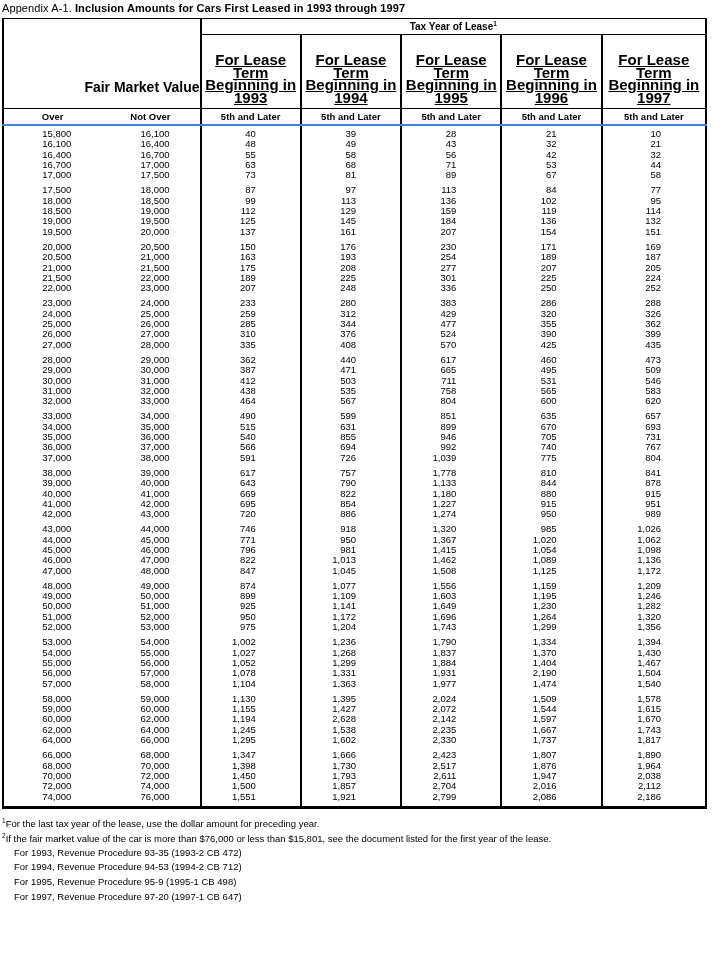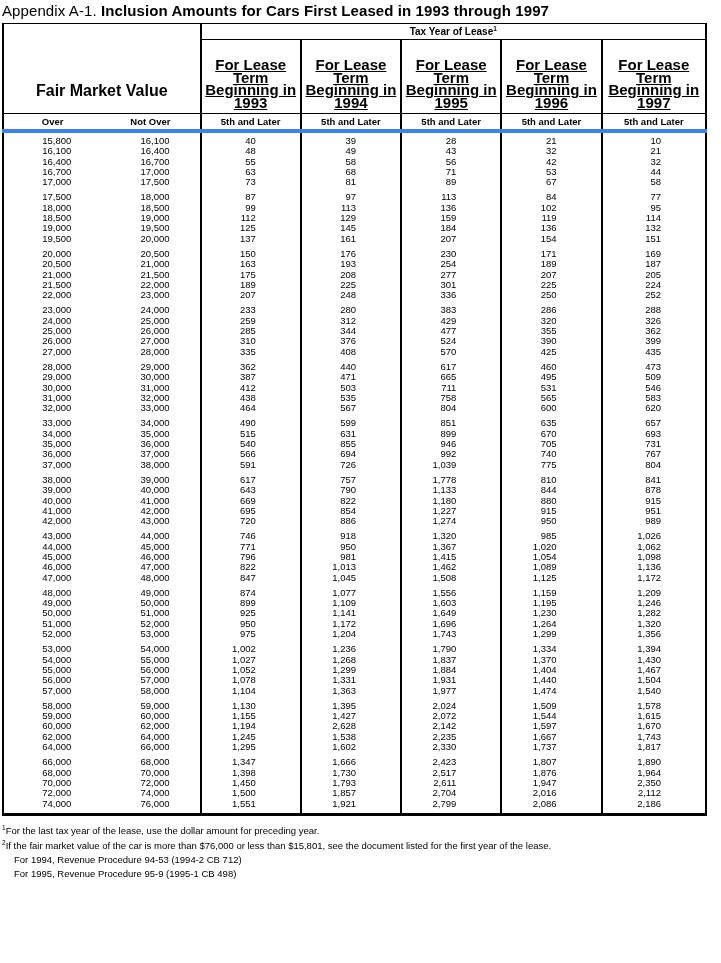--- a/index.html
+++ b/index.html
@@ -2,38 +2,38 @@
 <html><head>
 <meta charset="utf-8">
 <style>
   html,body{margin:0;padding:0;}
   body{
     width:721px;height:963px;overflow:hidden;background:#fff;color:#000;
     font-family:"Liberation Sans", sans-serif;
     -webkit-font-smoothing:antialiased;
   }
   .page{padding:1px 0 0 1px;}
-  .title{font-size:15px;letter-spacing:.1px;padding:1px 0 4px 1px;white-space:nowrap;}
+  .title{font-size:11px;letter-spacing:.1px;padding:1px 0 4px 1px;white-space:nowrap;}
   .title .bold{font-weight:bold;}
   table.incl{
     border-collapse:collapse;margin-left:1px;table-layout:fixed;width:705px;
     border-left:2px solid #000;border-right:2px solid #000;
     border-top:1px solid #000;border-bottom:3px solid #000;
     font-size:9.5px;
   }
   col.c0{width:98px}col.c1{width:99px}col.c2{width:100px}col.c3{width:100px}
   col.c4{width:100px}col.c5{width:100px}col.c6{width:104px}
   th{font-weight:bold;padding:0;vertical-align:middle;}
   td{padding:0;vertical-align:middle;}
   
   .vl{border-left:2px solid #000;}
   th.taxyear{height:15px;font-size:10px;text-align:center;border-bottom:1px solid #000;border-left:2px solid #000;}
-  th.fmv{border-bottom:1px solid #000;vertical-align:bottom;text-align:center;padding-bottom:13px;font-size:16px;}
+  th.fmv{border-bottom:1px solid #000;vertical-align:bottom;text-align:right;padding-bottom:13px;font-size:14px;}
   th.term{border-bottom:1px solid #000;text-align:center;padding:19px 0 4px;line-height:12.5px;font-size:15px;text-decoration:underline;}
-  th.sub{height:15px;text-align:center;border-bottom:4px solid #3b82f6;font-size:9.5px;}
+  th.sub{height:15px;text-align:center;border-bottom:2px solid #3b82f6;font-size:9.5px;}
   td.num{height:10.3px;line-height:10.3px;text-align:right;position:relative;white-space:nowrap;}
   td.c0{padding-right:30px;}
   td.c1{padding-right:30px;}
   td.c2,td.c3,td.c4,td.c5,td.c6{padding-right:44px;}
   tr.gap td{height:5px;line-height:5px;}
   tr.gap.small td{height:3px;line-height:3px;}
   tr.gap.end td{height:4px;line-height:4px;}
   sup{font-size:6.5px;vertical-align:super;line-height:0;}
   .footnotes{margin:7px 0 0 1px;font-size:9.5px;}
   .fn{line-height:15px;white-space:nowrap;}
@@ -623,21 +623,21 @@
           <td class="num c4 vl">1,884</td>
           <td class="num c5 vl">1,404</td>
           <td class="num c6 vl">1,467</td>
         </tr>
         <tr>
           <td class="num c0">56,000</td>
           <td class="num c1">57,000</td>
           <td class="num c2 vl">1,078</td>
           <td class="num c3 vl">1,331</td>
           <td class="num c4 vl">1,931</td>
-          <td class="num c5 vl">1,440</td>
+          <td class="num c5 vl">2,190</td>
           <td class="num c6 vl">1,504</td>
         </tr>
         <tr>
           <td class="num c0">57,000</td>
           <td class="num c1">58,000</td>
           <td class="num c2 vl">1,104</td>
           <td class="num c3 vl">1,363</td>
           <td class="num c4 vl">1,977</td>
           <td class="num c5 vl">1,474</td>
           <td class="num c6 vl">1,540</td>
@@ -723,21 +723,21 @@
           <td class="num c5 vl">1,876</td>
           <td class="num c6 vl">1,964</td>
         </tr>
         <tr>
           <td class="num c0">70,000</td>
           <td class="num c1">72,000</td>
           <td class="num c2 vl">1,450</td>
           <td class="num c3 vl">1,793</td>
           <td class="num c4 vl">2,611</td>
           <td class="num c5 vl">1,947</td>
-          <td class="num c6 vl">2,350</td>
+          <td class="num c6 vl">2,038</td>
         </tr>
         <tr>
           <td class="num c0">72,000</td>
           <td class="num c1">74,000</td>
           <td class="num c2 vl">1,500</td>
           <td class="num c3 vl">1,857</td>
           <td class="num c4 vl">2,704</td>
           <td class="num c5 vl">2,016</td>
           <td class="num c6 vl">2,112</td>
         </tr>
@@ -759,18 +759,20 @@
           <td class="c5 vl"></td>
           <td class="c6 vl"></td>
         </tr>
       </tbody>
   </table>
 
   <div class="footnotes">
     <div class="fn"><sup>1</sup><span>For the last tax year of the lease, use the dollar amount for preceding year.</span></div>
     <div class="fn"><sup>2</sup><span>If the fair market value of the car is more than $76,000 or less than $15,801, see the document listed for the first year of the lease.</span></div>
     <div class="fn-list">
+        <div class="fn-item">For 1993, Revenue Procedure 93-35 (1993-2 CB 472)</div>
         <div class="fn-item">For 1994, Revenue Procedure 94-53 (1994-2 CB 712)</div>
         <div class="fn-item">For 1995, Revenue Procedure 95-9 (1995-1 CB 498)</div>
+        <div class="fn-item">For 1997, Revenue Procedure 97-20 (1997-1 CB 647)</div>
       </div>
   </div>
 
 </div>
 
 </body></html>

